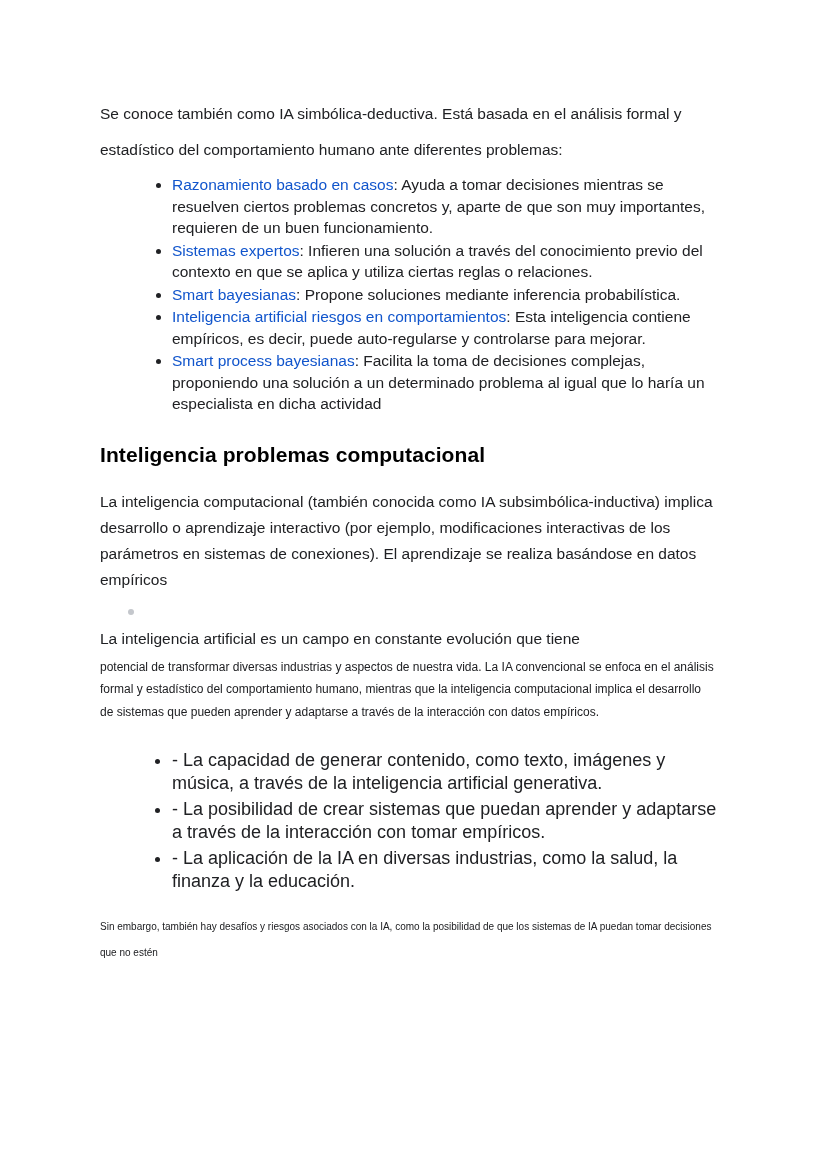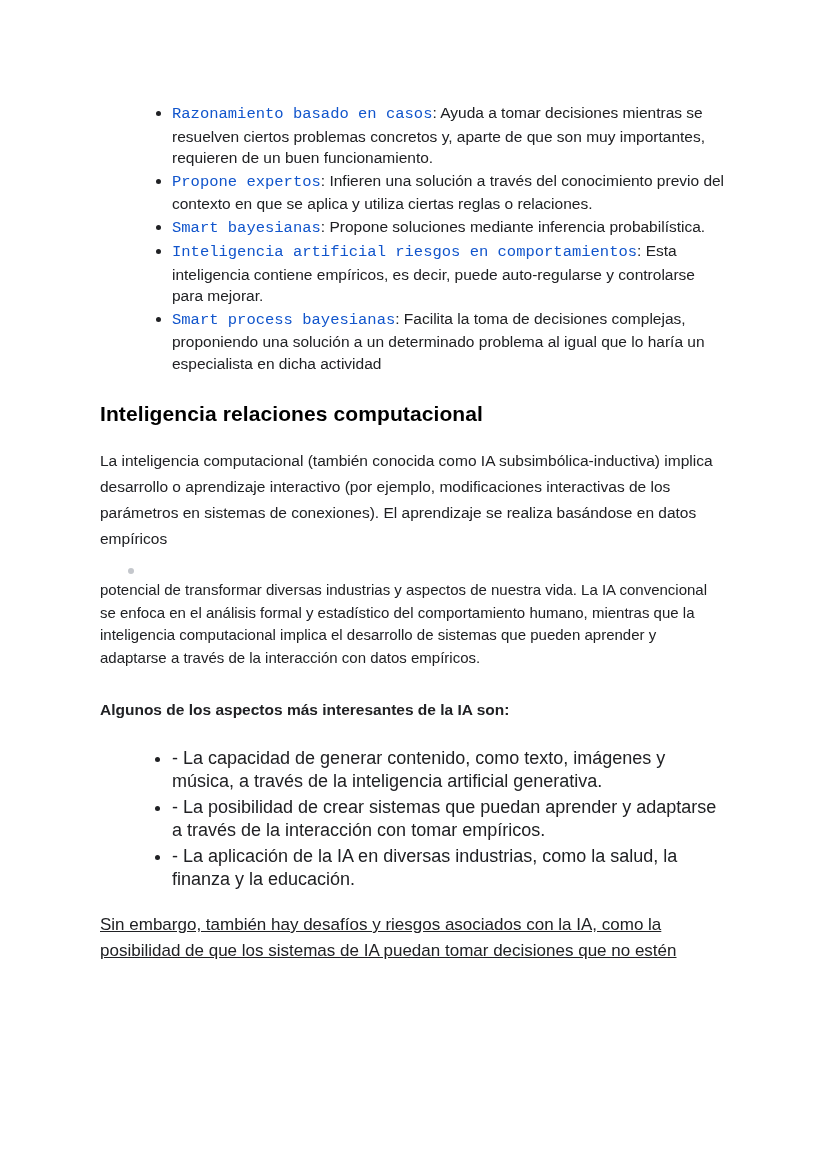--- a/index.html
+++ b/index.html
@@ -33,21 +33,20 @@
     line-height: 21.5px;
     list-style: disc outside;
   }
   .term-list li {
     margin: 0 0 1px 0;
   }
   .doc-link {
     color: #1155cc;
     text-decoration: none;
     cursor: pointer;
-    font-family: Liberation Mono, monospace;
   }
   .section-heading {
     margin: 28px 0 0 0;
     font-size: 21px;
     font-weight: 700;
     color: #000000;
     letter-spacing: 0.1px;
   }
   .body-paragraph {
     margin: 22px 0 0 0;
@@ -61,80 +60,80 @@
     border-radius: 50%;
     background: #c4c7cc;
   }
   .evolution-line {
     margin: 12px 0 0 0;
     font-size: 15.5px;
     line-height: 24px;
   }
   .evolution-body {
     margin: 5px 14px 0 0;
-    font-size: 15px;
+    font-size: 12px;
     line-height: 22.5px;
   }
   .aspects-heading {
     margin: 30px 0 0 0;
     font-size: 15.5px;
     font-weight: 700;
     line-height: 22px;
   }
   .aspects-list {
     margin: 26px 0 0 0;
     padding: 0 0 0 72px;
     font-size: 18px;
     line-height: 22.5px;
     list-style: disc outside;
   }
   .aspects-list li {
     margin: 0 0 4px 0;
   }
   .closing-paragraph {
     margin: 22px 0 0 0;
-    font-size: 17px;
+    font-size: 10px;
     line-height: 26px;
-    text-decoration: underline;
   }
 </style>
 </head>
 <body>
 
 <div class="page">
 
+  <p class="intro-paragraph">Se conoce también como IA simbólica-deductiva. Está basada en el análisis formal y estadístico del comportamiento humano ante diferentes problemas:</p>
 
   <ul class="term-list">
     <li>
       <a class="doc-link">Razonamiento basado en casos</a><span>: Ayuda a tomar decisiones mientras se resuelven ciertos problemas concretos y, aparte de que son muy importantes, requieren de un buen funcionamiento.</span>
     </li>
     <li>
-      <a class="doc-link">Propone expertos</a><span>: Infieren una solución a través del conocimiento previo del contexto en que se aplica y utiliza ciertas reglas o relaciones.</span>
+      <a class="doc-link">Sistemas expertos</a><span>: Infieren una solución a través del conocimiento previo del contexto en que se aplica y utiliza ciertas reglas o relaciones.</span>
     </li>
     <li>
       <a class="doc-link">Smart bayesianas</a><span>: Propone soluciones mediante inferencia probabilística.</span>
     </li>
     <li>
       <a class="doc-link">Inteligencia artificial riesgos en comportamientos</a><span>: Esta inteligencia contiene empíricos, es decir, puede auto-regularse y controlarse para mejorar.</span>
     </li>
     <li>
       <a class="doc-link">Smart process bayesianas</a><span>: Facilita la toma de decisiones complejas, proponiendo una solución a un determinado problema al igual que lo haría un especialista en dicha actividad</span>
     </li>
   </ul>
 
-  <h2 class="section-heading">Inteligencia relaciones computacional</h2>
+  <h2 class="section-heading">Inteligencia problemas computacional</h2>
 
   <p class="body-paragraph">La inteligencia computacional (también conocida como IA subsimbólica-inductiva) implica desarrollo o aprendizaje interactivo (por ejemplo, modificaciones interactivas de los parámetros en sistemas de conexiones). El aprendizaje se realiza basándose en datos empíricos</p>
 
   <div class="ghost-bullet"></div>
 
+  <p class="evolution-line">La inteligencia artificial es un campo en constante evolución que tiene</p>
 
   <p class="evolution-body">potencial de transformar diversas industrias y aspectos de nuestra vida. La IA convencional se enfoca en el análisis formal y estadístico del comportamiento humano, mientras que la inteligencia computacional implica el desarrollo de sistemas que pueden aprender y adaptarse a través de la interacción con datos empíricos.</p>
 
-  <p class="aspects-heading">Algunos de los aspectos más interesantes de la IA son:</p>
 
   <ul class="aspects-list">
     <li>- La capacidad de generar contenido, como texto, imágenes y música, a través de la inteligencia artificial generativa.</li>
     <li>- La posibilidad de crear sistemas que puedan aprender y adaptarse a través de la interacción con tomar empíricos.</li>
     <li>- La aplicación de la IA en diversas industrias, como la salud, la finanza y la educación.</li>
   </ul>
 
   <p class="closing-paragraph">Sin embargo, también hay desafíos y riesgos asociados con la IA, como la posibilidad de que los sistemas de IA puedan tomar decisiones que no estén</p>
 
 </div>

